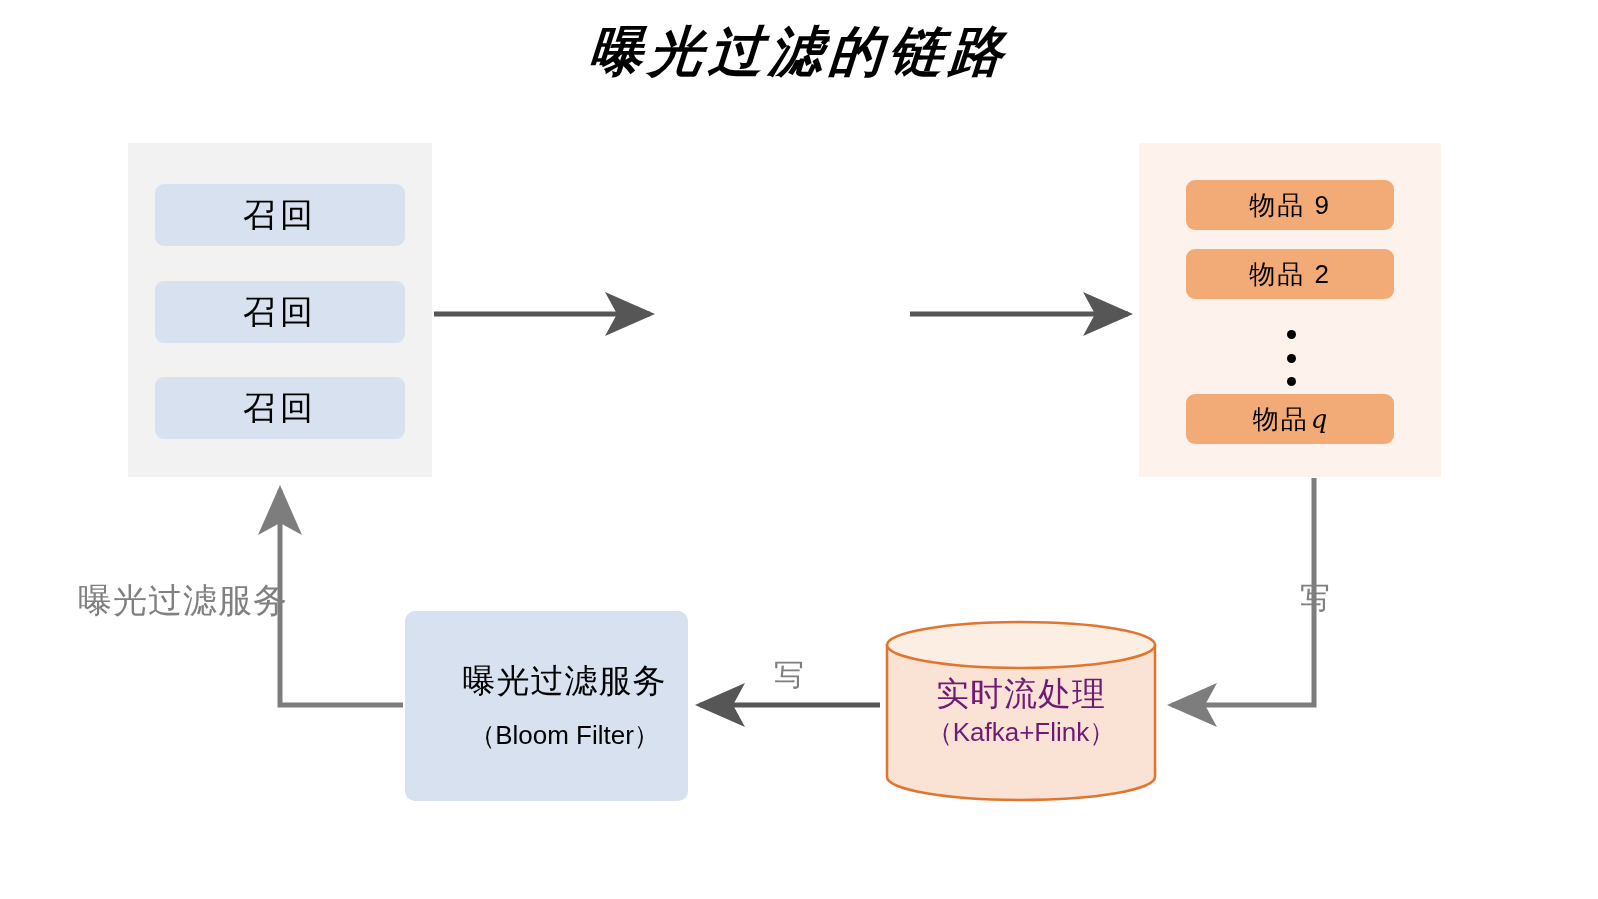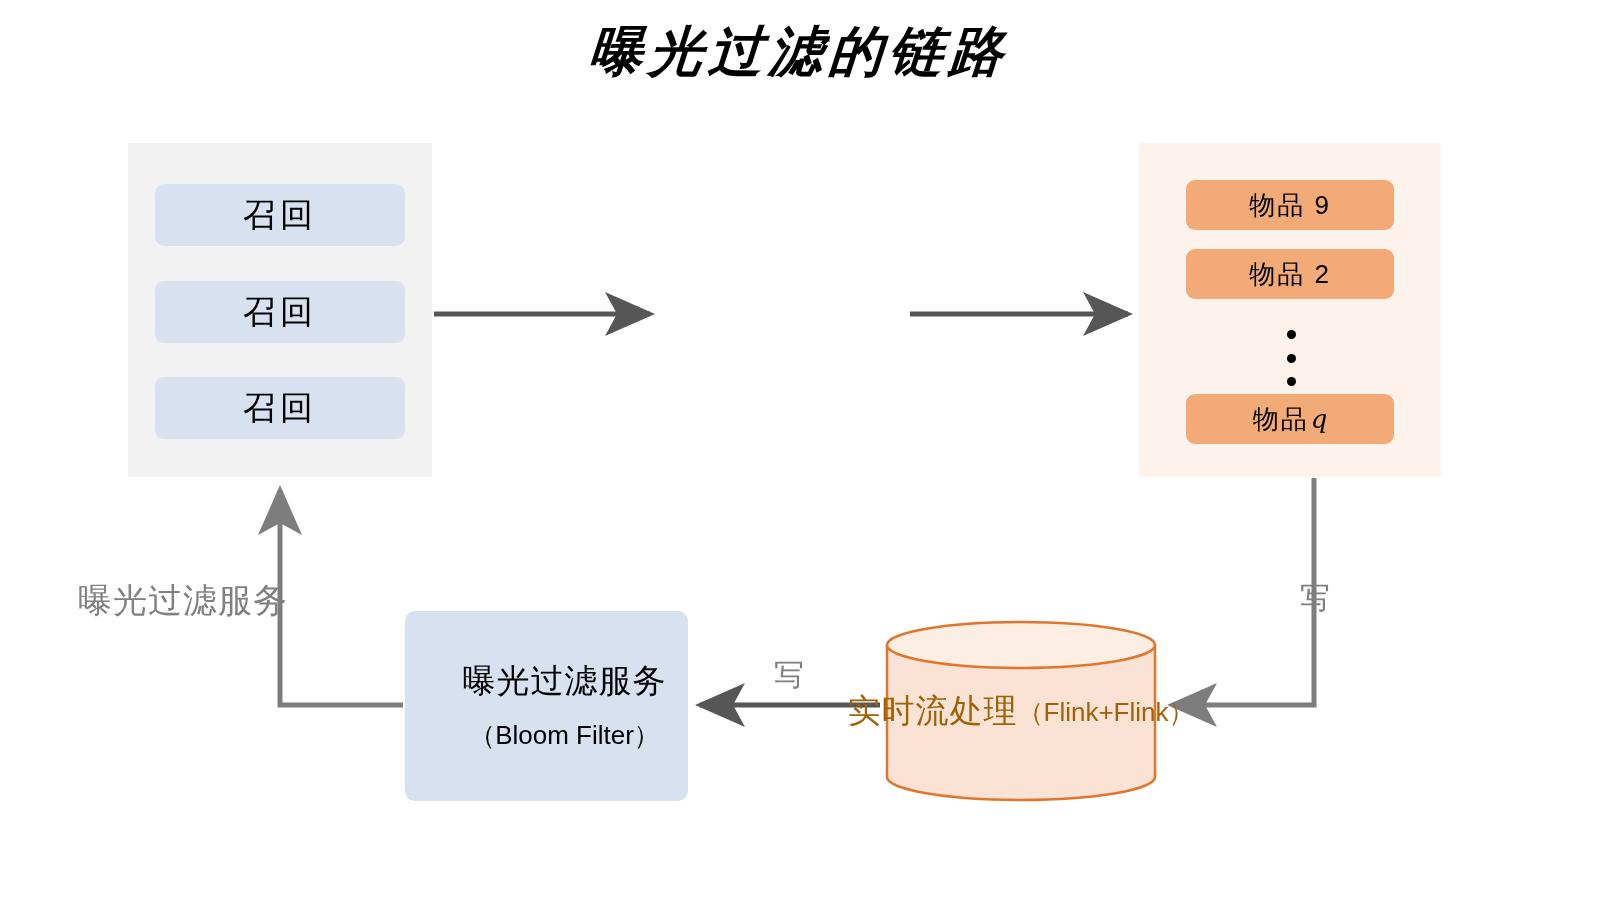--- a/index.html
+++ b/index.html
@@ -175,24 +175,24 @@
     left: 0;
     top: 0;
   }
   #cylinder-label {
     position: absolute;
     left: 0;
     top: 0;
     width: 274px;
     height: 184px;
     display: flex;
-    flex-direction: row;
+    flex-direction: column;
     align-items: center;
     justify-content: center;
-    color: #a16207;
+    color: #701a75;
     line-height: 1.16;
     white-space: nowrap;
   }
   #cylinder-label .line-main {
     font-size: 33px;
     letter-spacing: 1px;
   }
   #cylinder-label .line-sub {
     font-size: 26px;
     letter-spacing: 0;
@@ -274,21 +274,21 @@
     <span class="line-sub">（Bloom Filter）</span>
   </div>
 
   <div id="cylinder">
     <svg width="274" height="184" viewBox="0 0 274 184">
       <path d="M3,26 L3,158 A134,23 0 0 0 271,158 L271,26 Z" fill="#fae3d4" stroke="#e2752e" stroke-width="2.5"></path>
       <ellipse cx="137" cy="26" rx="134" ry="23" fill="#fdeee3" stroke="#e2752e" stroke-width="2.5"></ellipse>
     </svg>
     <div id="cylinder-label">
       <span class="line-main">实时流处理</span>
-      <span class="line-sub">（Flink+Flink）</span>
+      <span class="line-sub">（Kafka+Flink）</span>
     </div>
   </div>
 
   <div class="edge-label" id="label-binary">曝光过滤服务</div>
   <div class="edge-label" id="label-write-mid">写</div>
   <div class="edge-label" id="label-write-right">写</div>
 
 </div>
 
 </body></html>

